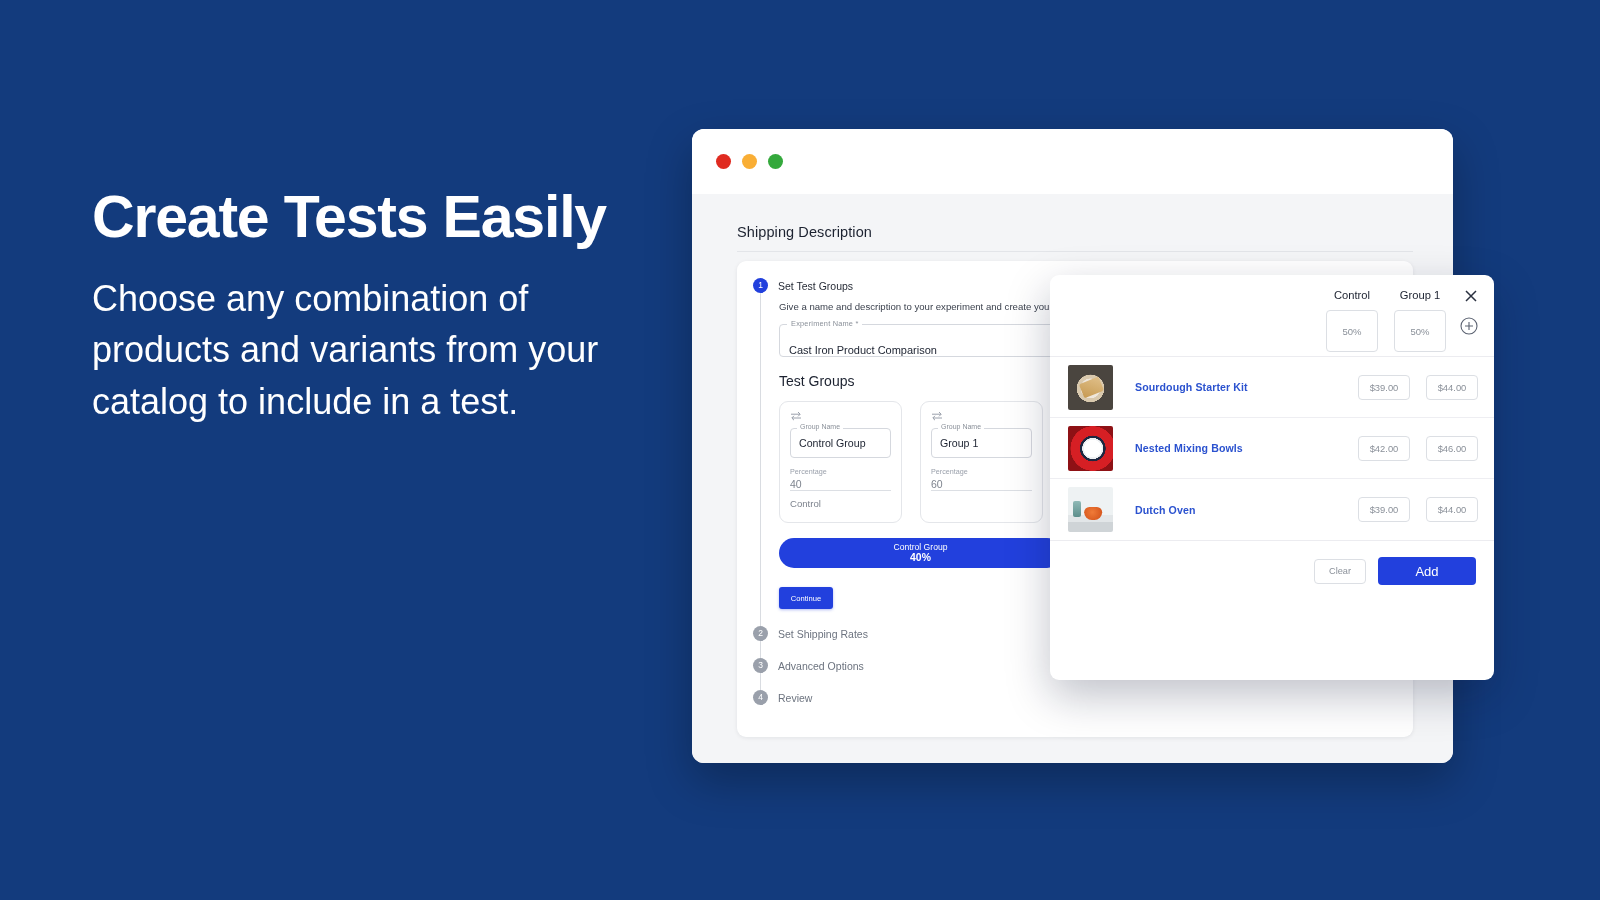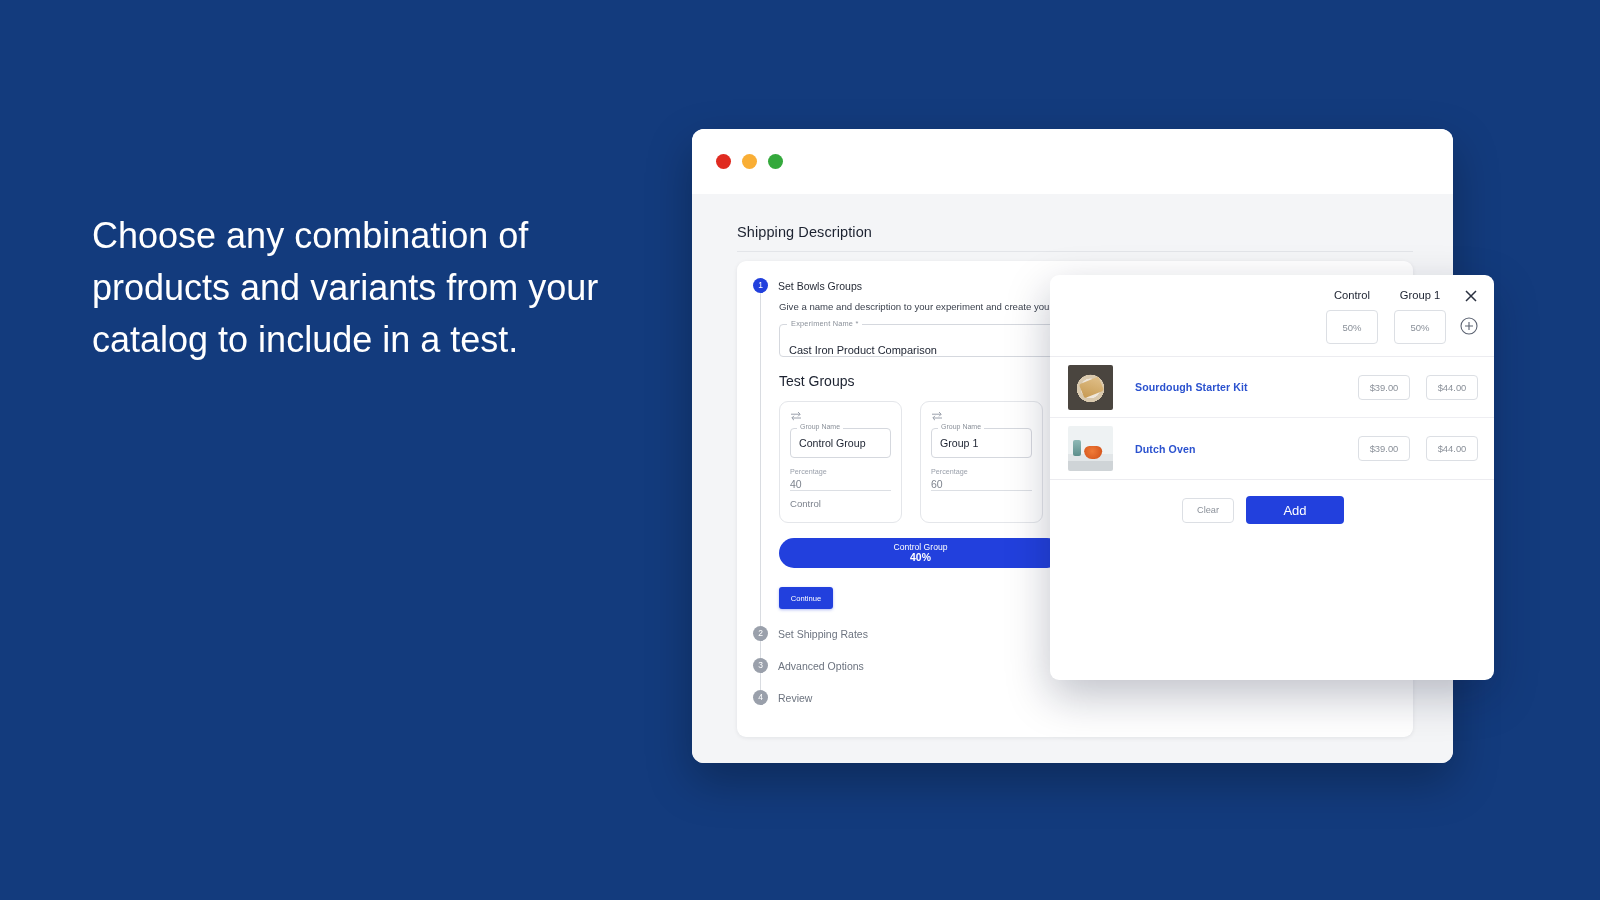--- a/index.html
+++ b/index.html
@@ -174,21 +174,21 @@
     display: flex; align-items: flex-start;
     border-bottom: 1px solid #ececf0;
   }
   .head-cols {
     position: absolute; right: 48px; top: 14px;
     display: flex; gap: 16px; align-items: flex-start;
   }
   .head-col { width: 52px; text-align: center; }
   .head-col-label { font-size: 11.2px; color: #1c2230; }
   .alloc-box {
-    margin-top: 9px; height: 34px;
+    margin-top: 9px; height: 42px;
     border: 1px solid #dcdfe4; border-radius: 4px;
     display: flex; align-items: center; justify-content: center;
     font-size: 9.5px; color: #8a9099;
   }
   .plus-btn {
     position: absolute; right: 16px; top: 42px;
     width: 18px; height: 18px;
   }
   .close-btn {
     position: absolute; right: 14px; top: 12px;
@@ -213,21 +213,21 @@
   .price-box {
     width: 52px; height: 25px; margin-left: 16px;
     border: 1px solid #dcdfe4; border-radius: 4px;
     display: flex; align-items: center; justify-content: center;
     font-size: 9.4px; color: #8a9099; flex: 0 0 auto;
   }
 
   .modal-foot {
     border-top: 1px solid #ececf0;
     height: 61px; display: flex; align-items: center;
-    justify-content: center; gap: 12px; padding-right: 18px;
+    justify-content: flex-end; gap: 12px; padding-right: 18px;
   }
   .btn-clear {
     width: 52px; height: 25px; border: 1px solid #dcdfe4;
     border-radius: 4px; background: #fff; color: #8a9099;
     font-size: 9.2px; display: flex; align-items: center; justify-content: center;
   }
   .btn-add {
     width: 98px; height: 28px; border-radius: 4px;
     background: #2240dd; color: #fff; font-size: 13px;
     display: flex; align-items: center; justify-content: center;
@@ -272,41 +272,42 @@
     width: 10%; height: 10%; background: #d33; border-radius: 50%;
     box-shadow: 14px 4px 0 #c2213a, 4px 16px 0 #4c8b3a, 18px 18px 0 #e2573f;
   }
 </style>
 </head>
 <body>
 
 <div class="stage">
 
   <div class="copy">
+    <div class="headline">Create Tests Easily</div>
     <div class="subcopy">Choose any combination of products and variants from your catalog to include in a test.</div>
   </div>
 
   <div class="window">
 
     <div class="titlebar">
       <span class="dot red"></span>
       <span class="dot yellow"></span>
       <span class="dot green"></span>
     </div>
 
     <div class="viewport">
 
       <div class="page-title">Shipping Description</div>
       <div class="title-rule"></div>
 
       <div class="panel">
 
         <div class="step-row">
           <span class="step-badge">1</span>
-          <span class="step-label">Set Bowls Groups</span>
+          <span class="step-label">Set Test Groups</span>
         </div>
 
         <div class="step-body">
           <div class="rail">
               <div class="rail-line"></div>
             </div>
           <div class="step-content">
 
             <div class="helper">Give a name and description to your experiment and create your test</div>
 
@@ -438,20 +439,26 @@
 
     <div class="rows">
 
       <div class="prow">
         <div class="thumb t-bread"></div>
         <div class="pname">Sourdough Starter Kit</div>
         <div class="price-box">$39.00</div>
         <div class="price-box">$44.00</div>
       </div>
 
+      <div class="prow">
+        <div class="thumb t-bowls"></div>
+        <div class="pname">Nested Mixing Bowls</div>
+        <div class="price-box">$42.00</div>
+        <div class="price-box">$46.00</div>
+      </div>
 
       <div class="prow">
         <div class="thumb t-oven"></div>
         <div class="pname">Dutch Oven</div>
         <div class="price-box">$39.00</div>
         <div class="price-box">$44.00</div>
       </div>
 
 
     </div>

